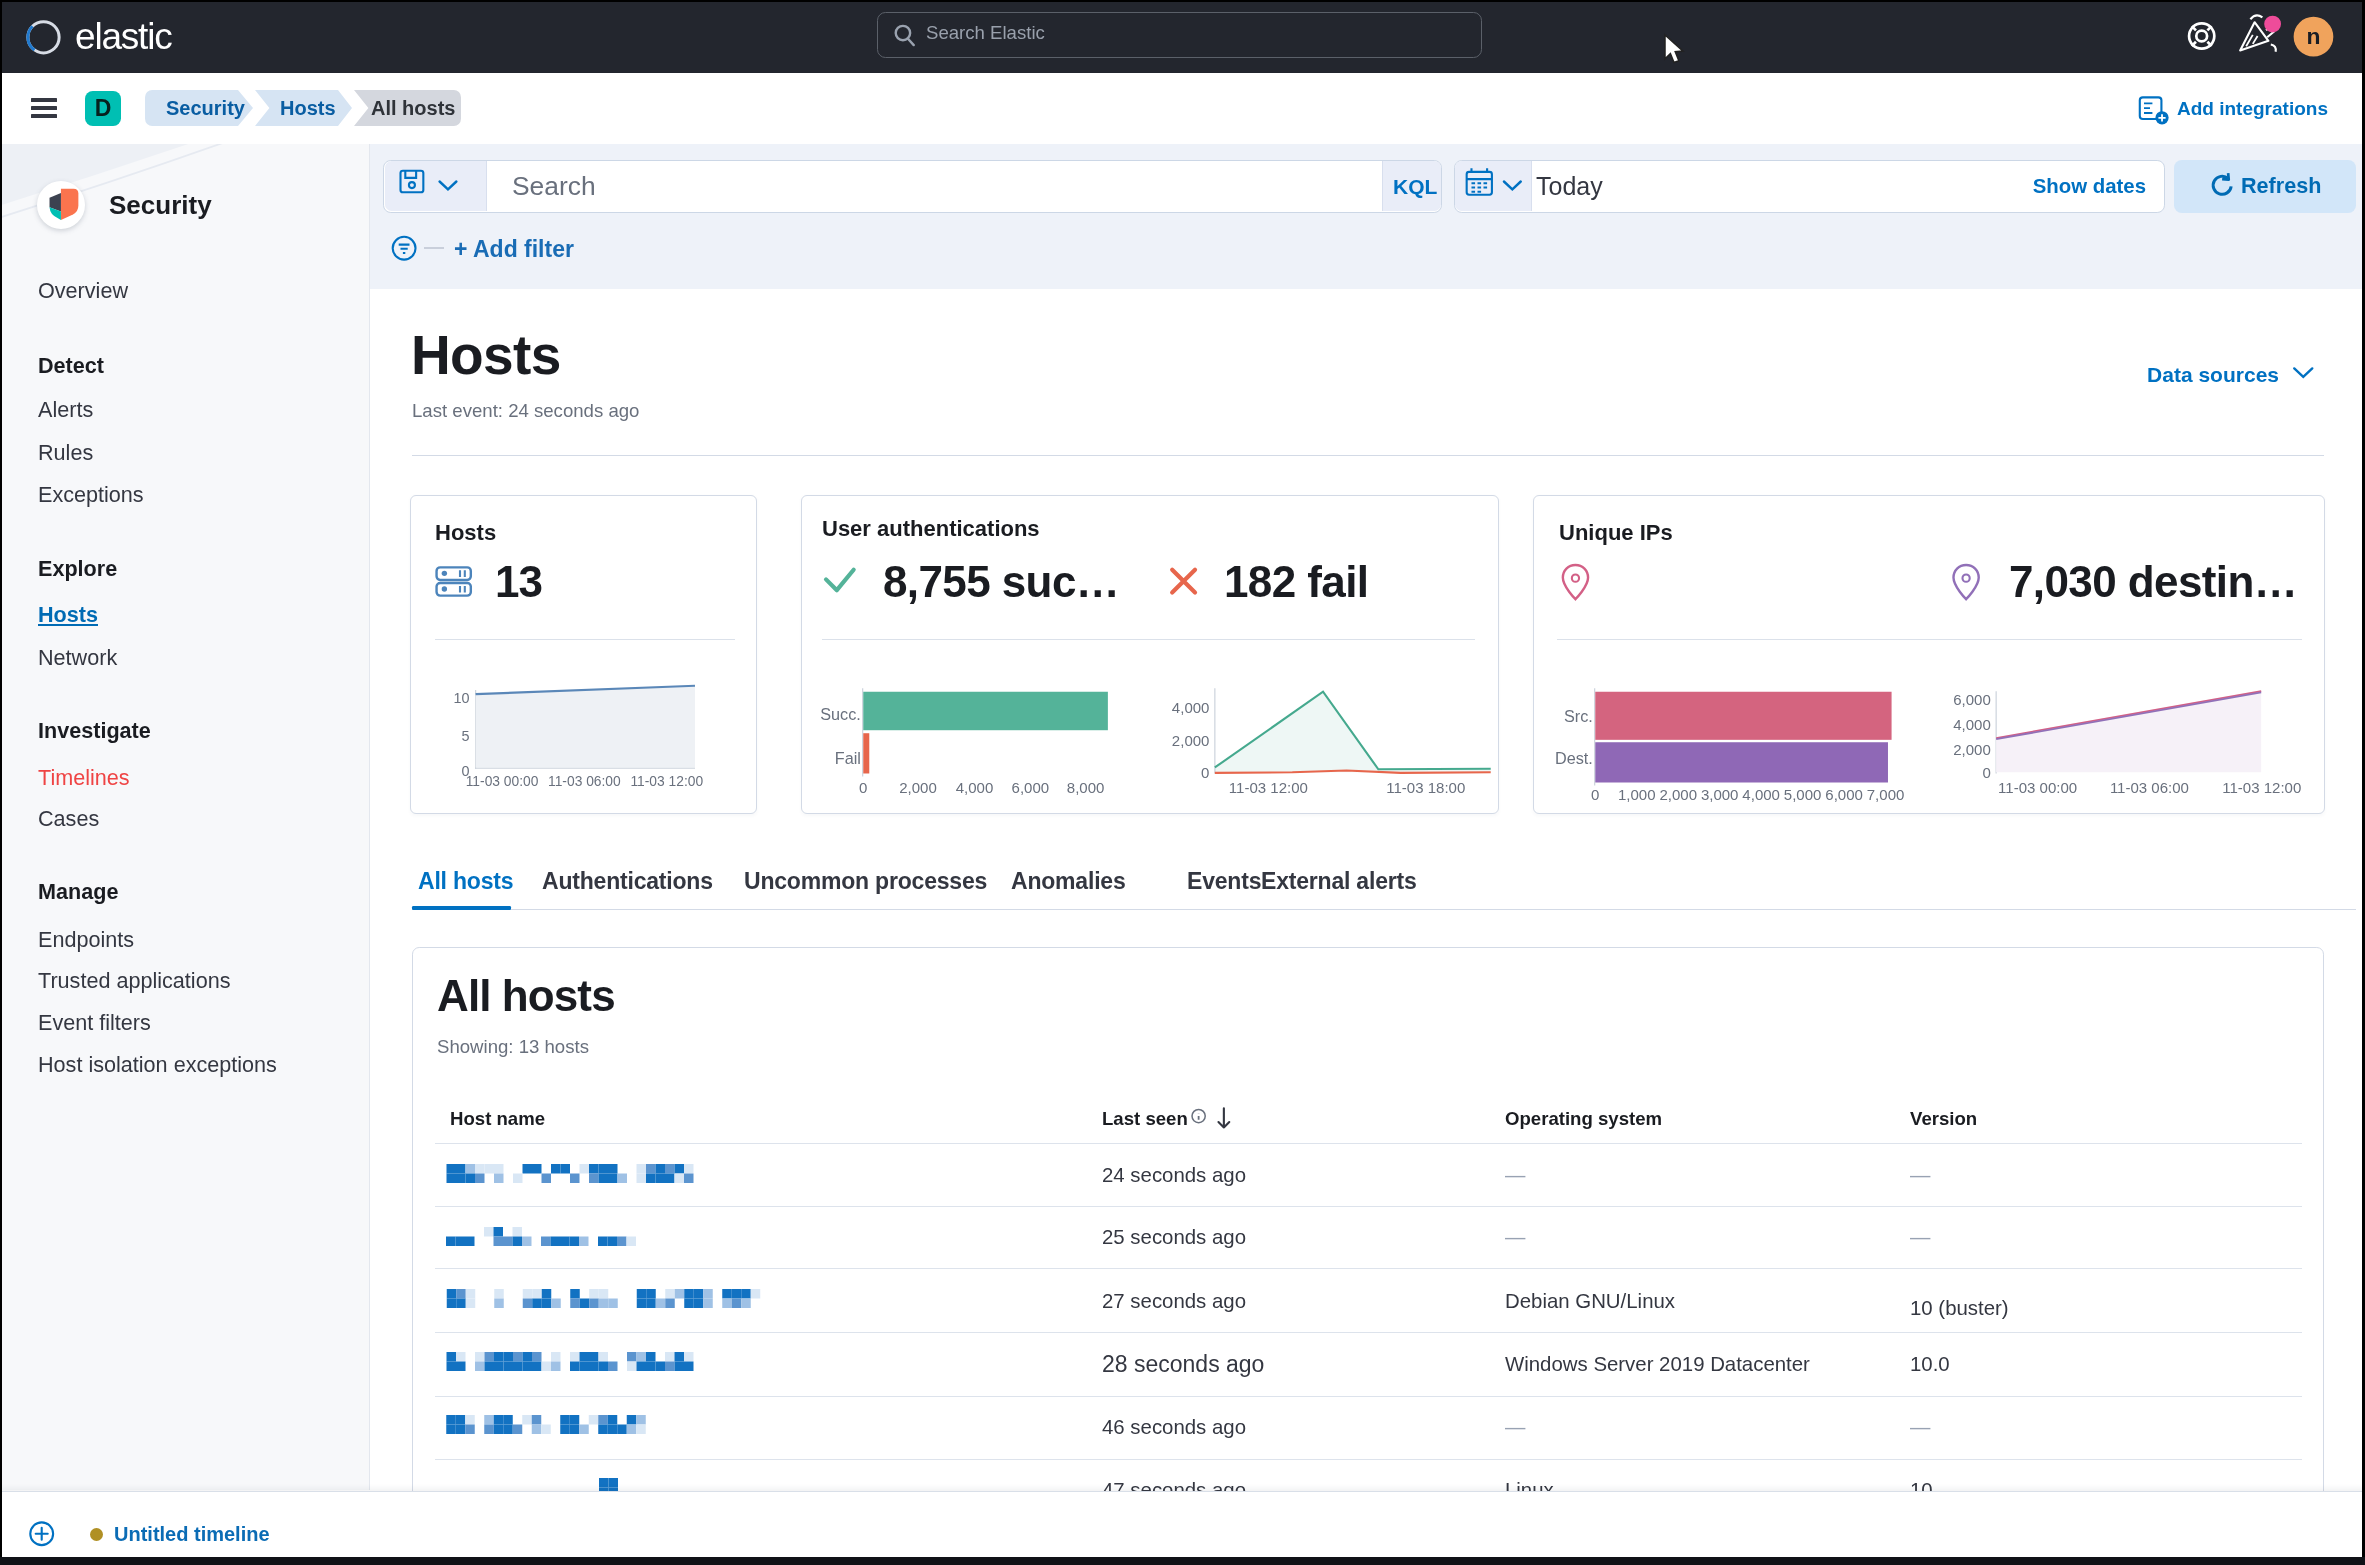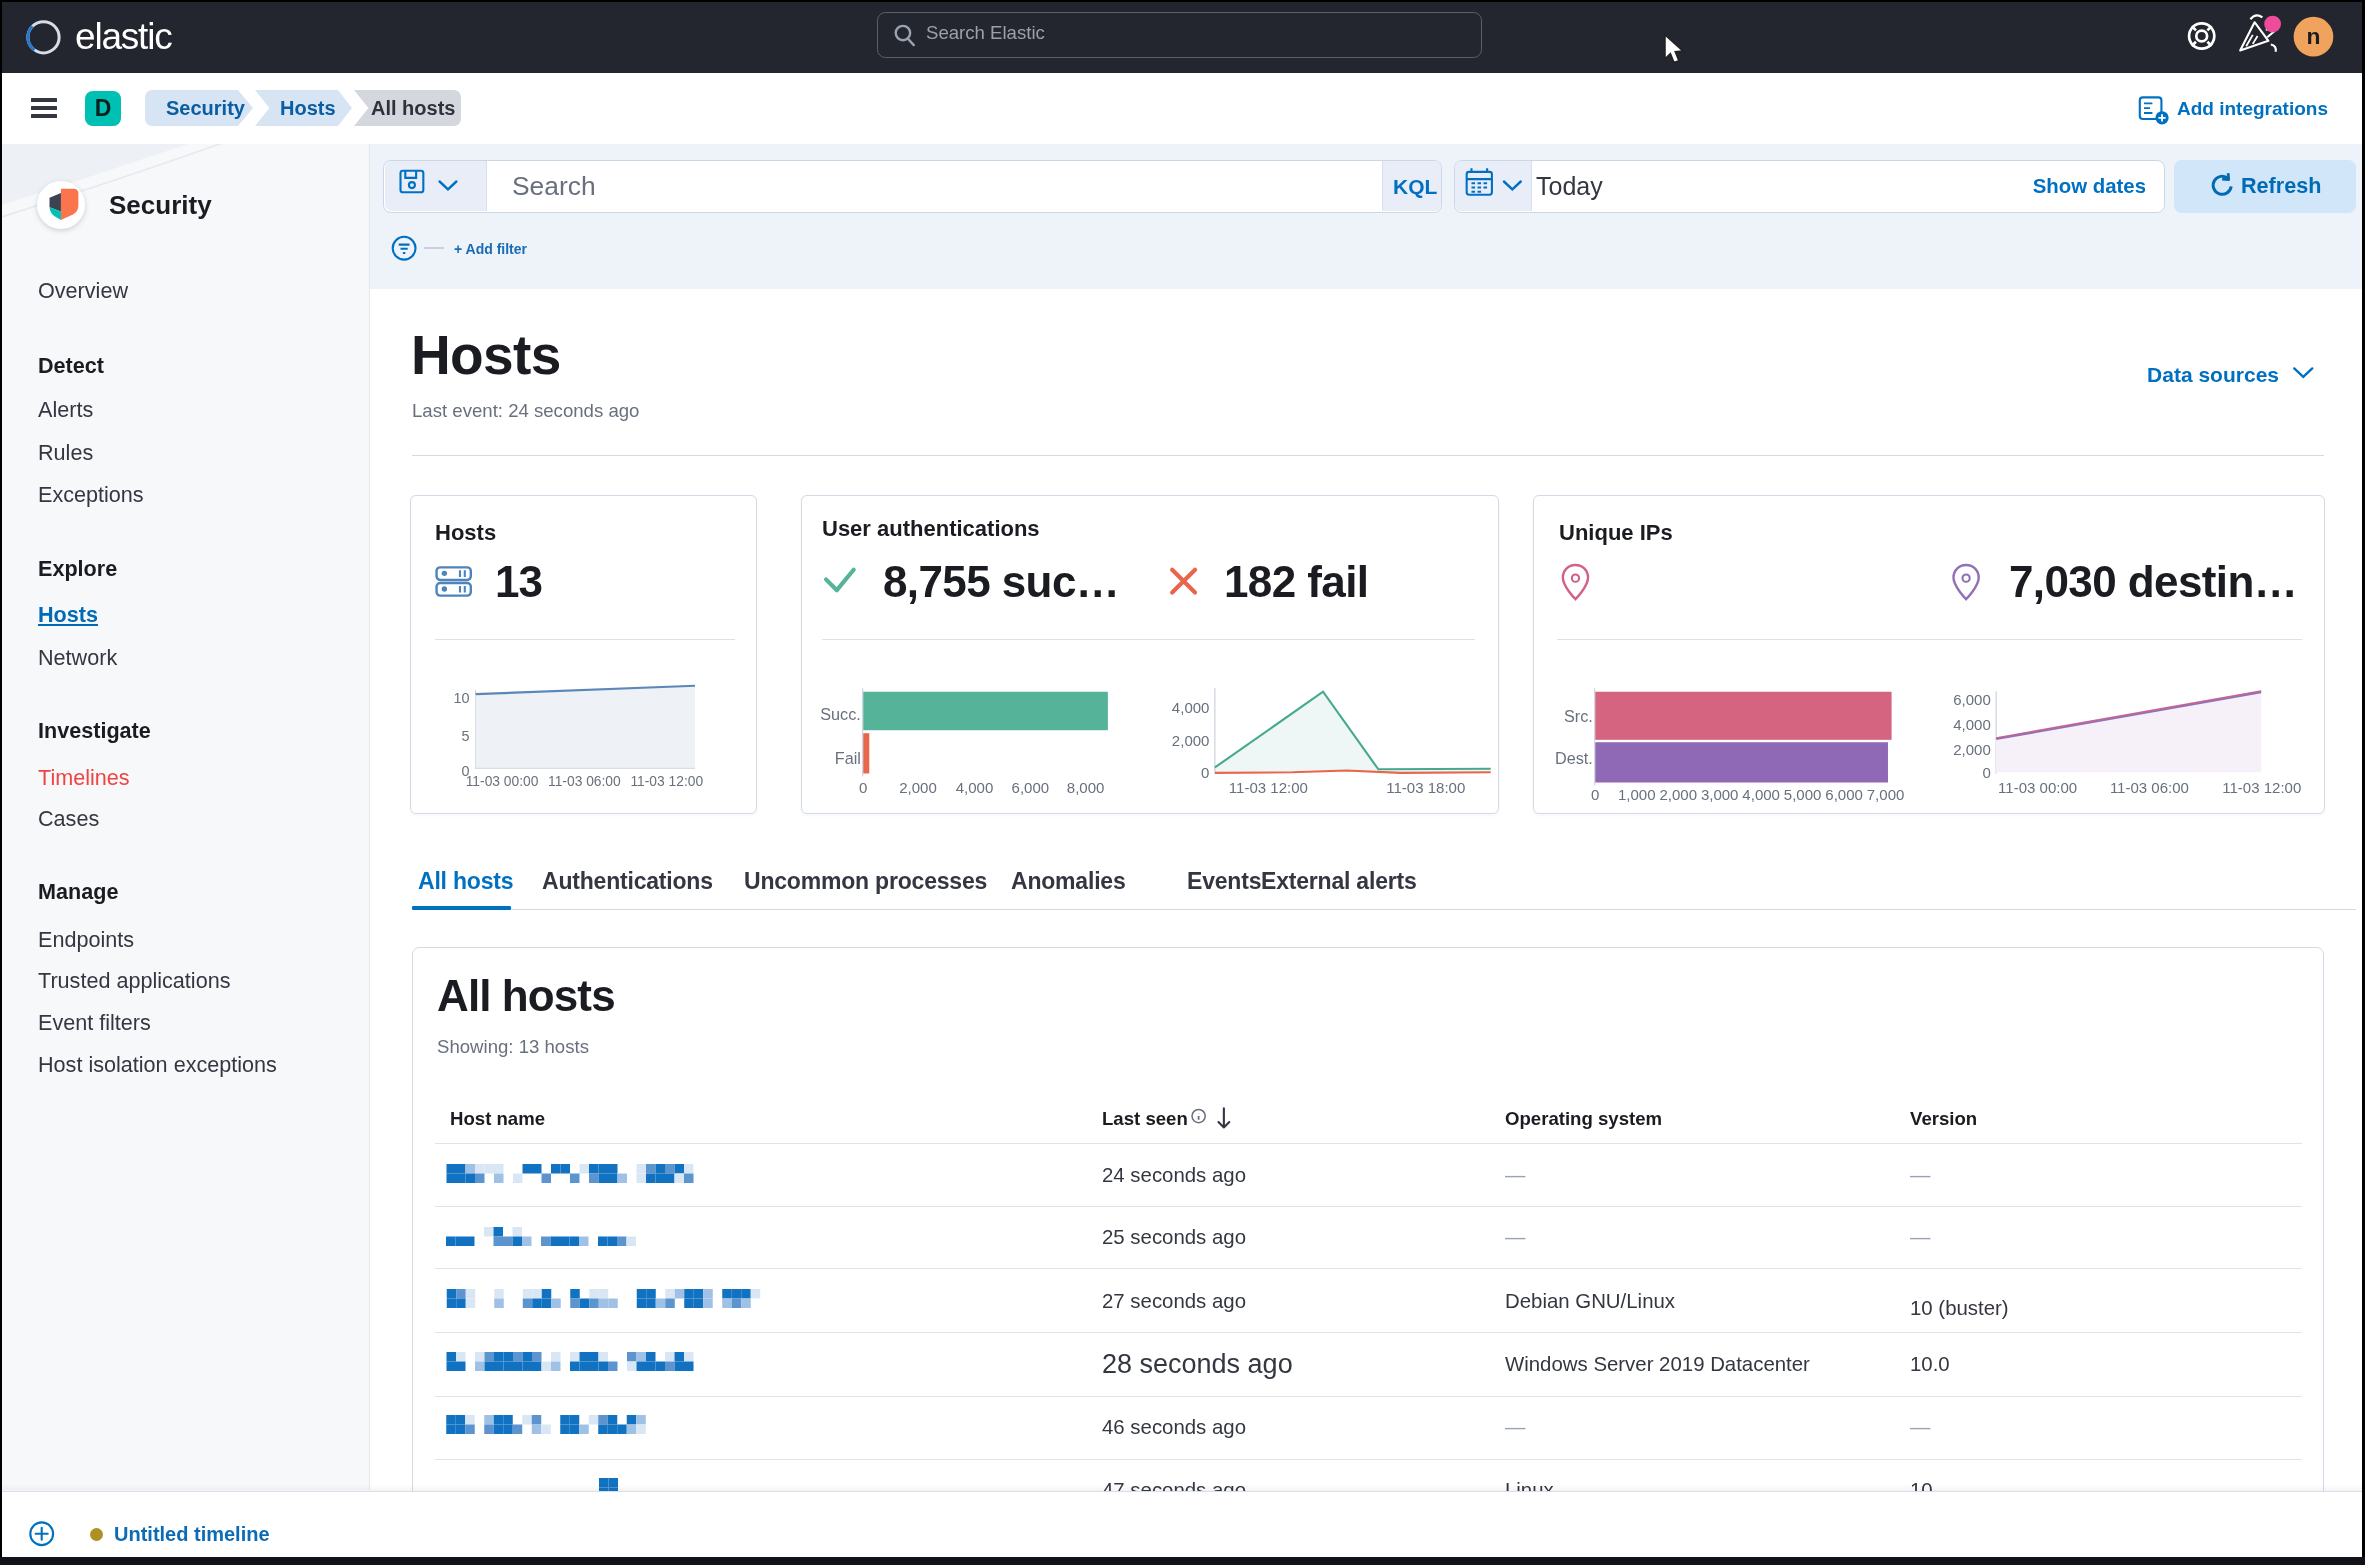--- a/index.html
+++ b/index.html
@@ -58,21 +58,21 @@
 <div style="position:absolute;left:512px;top:169px;height:34px;line-height:34px;font-size:26.4px;color:#69707d;font-weight:400;letter-spacing:0;white-space:nowrap;">Search</div>
 <div style="position:absolute;left:1382px;top:161px;width:59px;height:50px;background:#e9edf8;border-radius:0 6.6px 6.6px 0;border-left:1.2px solid #d8dfee;"></div>
 <div style="position:absolute;left:1393px;top:173px;height:27px;line-height:27px;font-size:21px;color:#0071c2;font-weight:700;letter-spacing:0;white-space:nowrap;">KQL</div>
 <div style="position:absolute;left:1454px;top:160px;width:711px;height:53px;background:#fff;border:1.2px solid #ccd7e6;border-radius:7.8px;"></div>
 <div style="position:absolute;left:1455px;top:161px;width:77px;height:50px;background:#e9edf8;border-radius:6.6px 0 0 6.6px;border-right:1.2px solid #d8dfee;"></div>
 <div style="position:absolute;left:1536px;top:170px;height:32px;line-height:32px;font-size:25px;color:#343741;font-weight:400;letter-spacing:0;white-space:nowrap;">Today</div>
 <div style="position:absolute;right:220px;top:173px;height:26.4px;line-height:26.4px;font-size:20.4px;color:#0071c2;font-weight:600;letter-spacing:0;white-space:nowrap;">Show dates</div>
 <div style="position:absolute;left:2174px;top:160px;width:182px;height:53px;background:#d2e6f9;border-radius:7.8px;"></div>
 <div style="position:absolute;left:2241px;top:172px;height:28px;line-height:28px;font-size:21.6px;color:#006bb4;font-weight:600;letter-spacing:0;white-space:nowrap;">Refresh</div>
 <div style="position:absolute;left:424px;top:247px;width:20px;height:2.4px;background:#c9cfdb;"></div>
-<div style="position:absolute;left:454px;top:237px;height:24px;line-height:24px;font-size:14px;color:#196cb5;font-weight:600;letter-spacing:0;white-space:nowrap;">+ Add filter</div>
+<div style="position:absolute;left:454px;top:237px;height:24px;line-height:24px;font-size:23px;color:#196cb5;font-weight:600;letter-spacing:0;white-space:nowrap;">+ Add filter</div>
 <div style="position:absolute;left:370px;top:289px;width:1992px;height:1201px;background:#ffffff;"></div>
 <div style="position:absolute;left:411px;top:319px;height:72px;line-height:72px;font-size:55px;color:#1a1c21;font-weight:700;letter-spacing:-0.6px;white-space:nowrap;">Hosts</div>
 <div style="position:absolute;left:412px;top:399px;height:24px;line-height:24px;font-size:18.6px;color:#69707d;font-weight:400;letter-spacing:0;white-space:nowrap;">Last event: 24 seconds ago</div>
 <div style="position:absolute;right:87px;top:361px;height:27px;line-height:27px;font-size:21px;color:#0071c2;font-weight:600;letter-spacing:0;white-space:nowrap;">Data sources</div>
 <div style="position:absolute;left:412px;top:455px;width:1912px;height:1.2px;background:#d3dae6;"></div>
 <div style="position:absolute;left:410px;top:495px;width:347px;height:319px;background:#fff;border:1.2px solid #d3dae6;border-radius:6px;box-shadow:0 1.8px 3.6px rgba(60,70,90,.04);"></div>
 <div style="position:absolute;left:801px;top:495px;width:698px;height:319px;background:#fff;border:1.2px solid #d3dae6;border-radius:6px;box-shadow:0 1.8px 3.6px rgba(60,70,90,.04);"></div>
 <div style="position:absolute;left:1533px;top:495px;width:792px;height:319px;background:#fff;border:1.2px solid #d3dae6;border-radius:6px;box-shadow:0 1.8px 3.6px rgba(60,70,90,.04);"></div>
 <div style="position:absolute;left:435px;top:518px;height:29px;line-height:29px;font-size:22px;color:#1a1c21;font-weight:700;letter-spacing:0;white-space:nowrap;">Hosts</div>
 <div style="position:absolute;left:822px;top:514px;height:29px;line-height:29px;font-size:22px;color:#1a1c21;font-weight:700;letter-spacing:0;white-space:nowrap;">User authentications</div>
@@ -107,21 +107,21 @@
 <div style="position:absolute;left:435px;top:1459px;width:1867px;height:1.2px;background:#dde3ec;"></div>
 <div style="position:absolute;left:1102px;top:1162px;height:26.4px;line-height:26.4px;font-size:20.4px;color:#343741;font-weight:400;letter-spacing:0;white-space:nowrap;">24 seconds ago</div>
 <div style="position:absolute;left:1505px;top:1162px;height:26.4px;line-height:26.4px;font-size:20.4px;color:#98a2b3;font-weight:400;letter-spacing:0;white-space:nowrap;">—</div>
 <div style="position:absolute;left:1910px;top:1162px;height:26.4px;line-height:26.4px;font-size:20.4px;color:#98a2b3;font-weight:400;letter-spacing:0;white-space:nowrap;">—</div>
 <div style="position:absolute;left:1102px;top:1224px;height:26.4px;line-height:26.4px;font-size:20.4px;color:#343741;font-weight:400;letter-spacing:0;white-space:nowrap;">25 seconds ago</div>
 <div style="position:absolute;left:1505px;top:1224px;height:26.4px;line-height:26.4px;font-size:20.4px;color:#98a2b3;font-weight:400;letter-spacing:0;white-space:nowrap;">—</div>
 <div style="position:absolute;left:1910px;top:1224px;height:26.4px;line-height:26.4px;font-size:20.4px;color:#98a2b3;font-weight:400;letter-spacing:0;white-space:nowrap;">—</div>
 <div style="position:absolute;left:1102px;top:1288px;height:26.4px;line-height:26.4px;font-size:20.4px;color:#343741;font-weight:400;letter-spacing:0;white-space:nowrap;">27 seconds ago</div>
 <div style="position:absolute;left:1505px;top:1288px;height:26.4px;line-height:26.4px;font-size:20.4px;color:#343741;font-weight:400;letter-spacing:0;white-space:nowrap;">Debian GNU/Linux</div>
 <div style="position:absolute;left:1910px;top:1288px;height:26.4px;line-height:26.4px;font-size:20.4px;color:#343741;font-weight:400;letter-spacing:0;white-space:nowrap;margin-top:7px;">10 (buster)</div>
-<div style="position:absolute;left:1102px;top:1351px;height:26.4px;line-height:26.4px;font-size:27px;color:#343741;font-weight:400;letter-spacing:0;white-space:nowrap;">28 seconds ago</div>
+<div style="position:absolute;left:1102px;top:1351px;height:26.4px;line-height:26.4px;font-size:23px;color:#343741;font-weight:400;letter-spacing:0;white-space:nowrap;">28 seconds ago</div>
 <div style="position:absolute;left:1505px;top:1351px;height:26.4px;line-height:26.4px;font-size:20.4px;color:#343741;font-weight:400;letter-spacing:0;white-space:nowrap;">Windows Server 2019 Datacenter</div>
 <div style="position:absolute;left:1910px;top:1351px;height:26.4px;line-height:26.4px;font-size:20.4px;color:#343741;font-weight:400;letter-spacing:0;white-space:nowrap;">10.0</div>
 <div style="position:absolute;left:1102px;top:1414px;height:26.4px;line-height:26.4px;font-size:20.4px;color:#343741;font-weight:400;letter-spacing:0;white-space:nowrap;">46 seconds ago</div>
 <div style="position:absolute;left:1505px;top:1414px;height:26.4px;line-height:26.4px;font-size:20.4px;color:#98a2b3;font-weight:400;letter-spacing:0;white-space:nowrap;">—</div>
 <div style="position:absolute;left:1910px;top:1414px;height:26.4px;line-height:26.4px;font-size:20.4px;color:#98a2b3;font-weight:400;letter-spacing:0;white-space:nowrap;">—</div>
 <div style="position:absolute;left:1102px;top:1477px;height:26.4px;line-height:26.4px;font-size:20.4px;color:#343741;font-weight:400;letter-spacing:0;white-space:nowrap;">47 seconds ago</div>
 <div style="position:absolute;left:1505px;top:1477px;height:26.4px;line-height:26.4px;font-size:20.4px;color:#343741;font-weight:400;letter-spacing:0;white-space:nowrap;">Linux</div>
 <div style="position:absolute;left:1910px;top:1477px;height:26.4px;line-height:26.4px;font-size:20.4px;color:#343741;font-weight:400;letter-spacing:0;white-space:nowrap;">10</div>
 <svg class="abs" style="left:445px;top:1164px;" width="250" height="19" viewBox="0 0 416 32">
       <rect x="0" y="0" width="16" height="16" fill="#1272c2"></rect>

